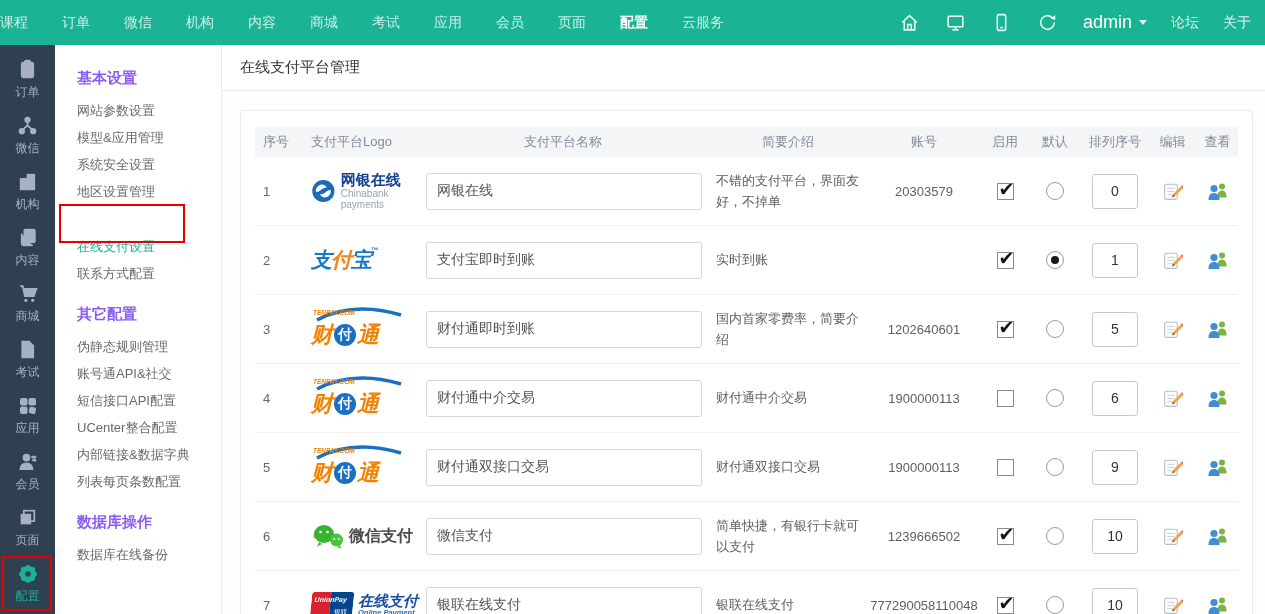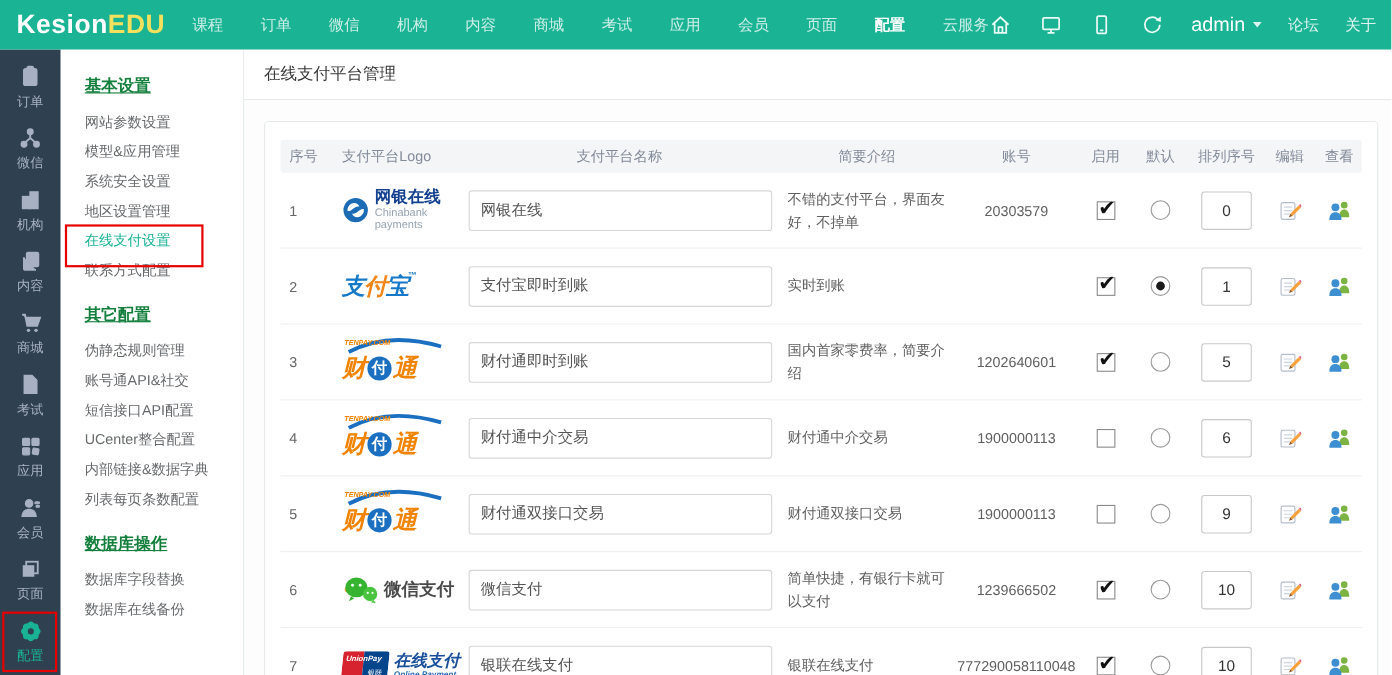--- a/index.html
+++ b/index.html
@@ -29,24 +29,24 @@
   .side-item { height:56px; display:flex; flex-direction:column; align-items:center; justify-content:center;
                color:#a7b1c2; cursor:pointer; }
   .side-item .si-icon { height:24px; display:flex; align-items:center; }
   .side-item svg { fill:currentColor; stroke:currentColor; }
   .side-item .si-label { font-size:12px; margin-top:2px; }
   .side-item.active { color:#1ab394; }
 
   
   .settings-sidebar { position:absolute; left:55px; top:45px; width:167px; height:569px; background:#fff;
                       border-right:1px solid #e7eaec; padding:24px 10px 0 22px; overflow:hidden; }
-  .settings-header { font-size:15px; font-weight:bold; color:#15803d; margin:18px 0 9px;text-decoration:underline; }
+  .settings-header { font-size:15px; font-weight:bold; color:#8b5cf6; margin:18px 0 9px; }
   .settings-header:first-child { margin-top:0; }
   .settings-item { font-size:13px; color:#676a6c; line-height:27px; cursor:pointer; white-space:nowrap; }
-  .settings-item.active { color:#1ab394; }
+  .settings-item.active { color:#1ab394;margin-top:28px; }
 
   
   .main { position:absolute; left:222px; top:45px; width:1043px; height:569px; background:#fdfdfd; }
   .title-bar { height:46px; background:#fff; border-bottom:1px solid #e7eaec; display:flex; align-items:center;
                padding-left:18px; }
   .page-title { font-size:15px; color:#383838; }
   .card { position:absolute; left:18px; top:65px; width:1013px; height:520px; background:#fff;
           border:1px solid #e7eaec; border-radius:4px; padding:16px 14px 0; }
   .thead { display:grid; grid-template-columns:48px 115px 290px 160px 112px 50px 50px 70px 45px 45px;
            background:#f4f5f7; border-radius:3px; height:30px; align-items:center;
@@ -101,23 +101,20 @@
 
   
   .annotation-box { position:absolute; border:2px solid #e60000; background:transparent; z-index:60; pointer-events:none; }
   .ann-config { left:2px; top:556px; width:50px; height:55px; }
   .ann-payment { left:59px; top:204px; width:126px; height:39px; }
 </style>
 </head>
 <body>
 
 <div class="topbar">
-  <div class="logo">
-    <span class="brand">Kesion</span><span class="suffix">EDU</span>
-  </div>
   <div class="top-nav">
       <span class="top-nav-item">课程</span>
       <span class="top-nav-item">订单</span>
       <span class="top-nav-item">微信</span>
       <span class="top-nav-item">机构</span>
       <span class="top-nav-item">内容</span>
       <span class="top-nav-item">商城</span>
       <span class="top-nav-item">考试</span>
       <span class="top-nav-item">应用</span>
       <span class="top-nav-item">会员</span>
@@ -278,21 +275,20 @@
     <div class="settings-item active">在线支付设置</div>
     <div class="settings-item">联系方式配置</div>
     <div class="settings-header">其它配置</div>
     <div class="settings-item">伪静态规则管理</div>
     <div class="settings-item">账号通API&amp;社交</div>
     <div class="settings-item">短信接口API配置</div>
     <div class="settings-item">UCenter整合配置</div>
     <div class="settings-item">内部链接&amp;数据字典</div>
     <div class="settings-item">列表每页条数配置</div>
     <div class="settings-header">数据库操作</div>
-    <div class="settings-item">数据库字段替换</div>
     <div class="settings-item">数据库在线备份</div>
   </div>
 
 <div class="main">
   <div class="title-bar">
     <span class="page-title">在线支付平台管理</span>
   </div>
   <div class="card">
     <div class="thead">
       <div class="th left">序号</div>

